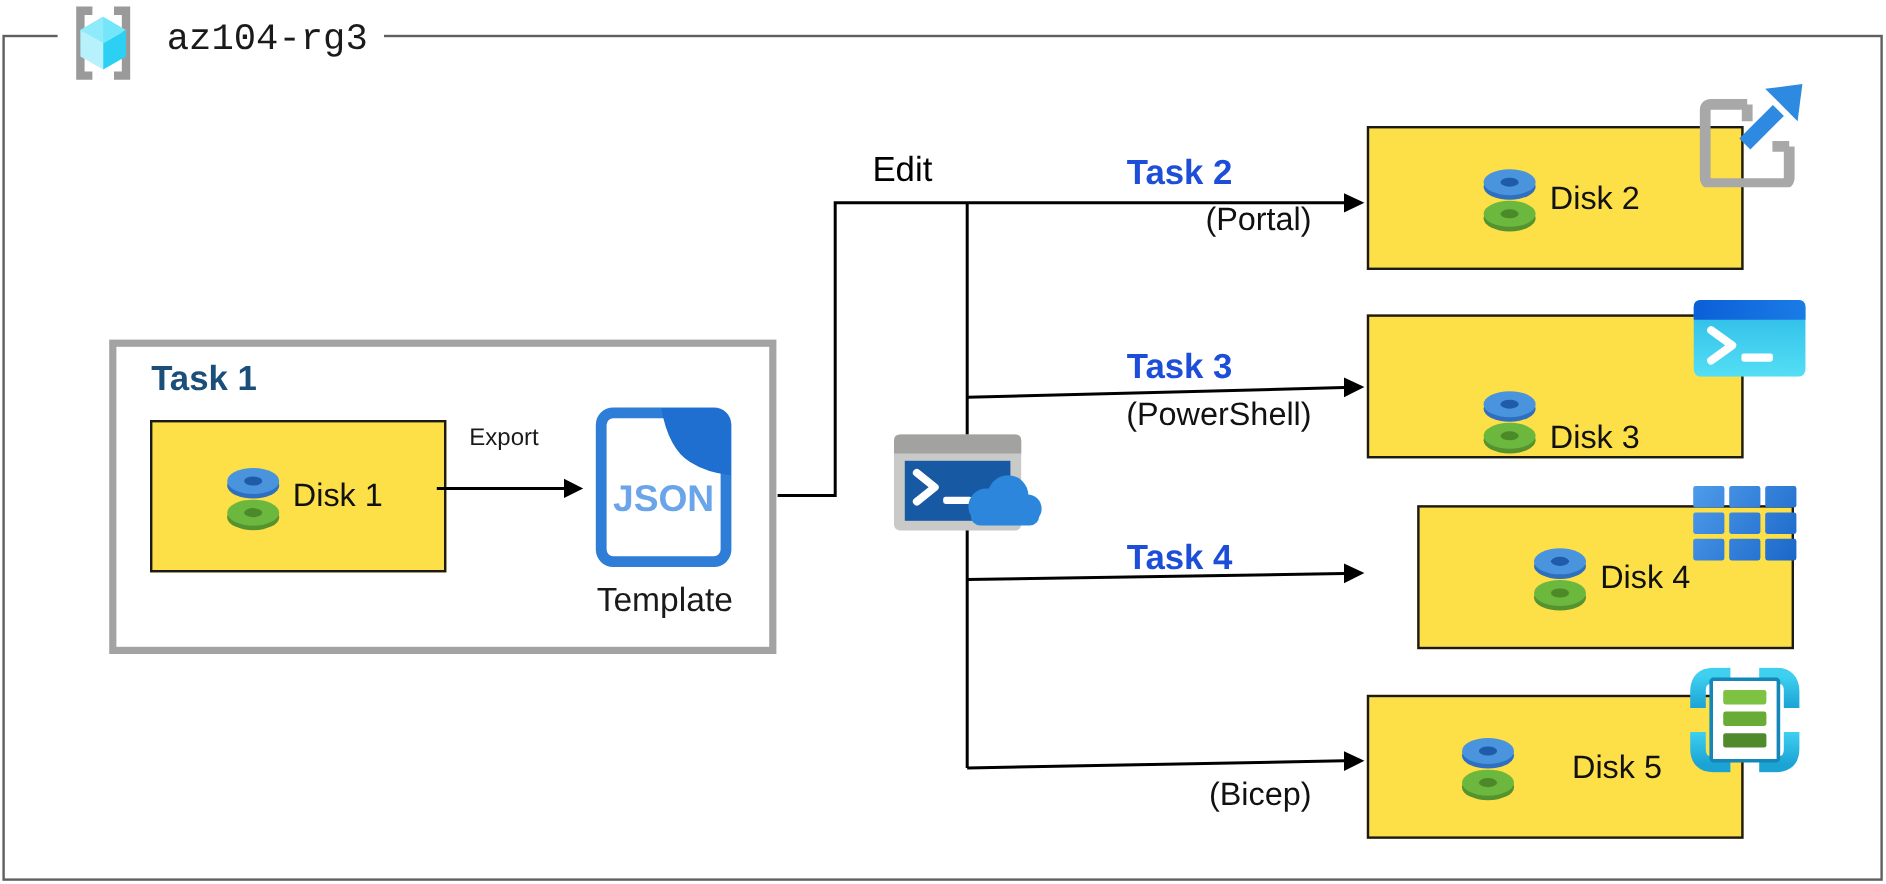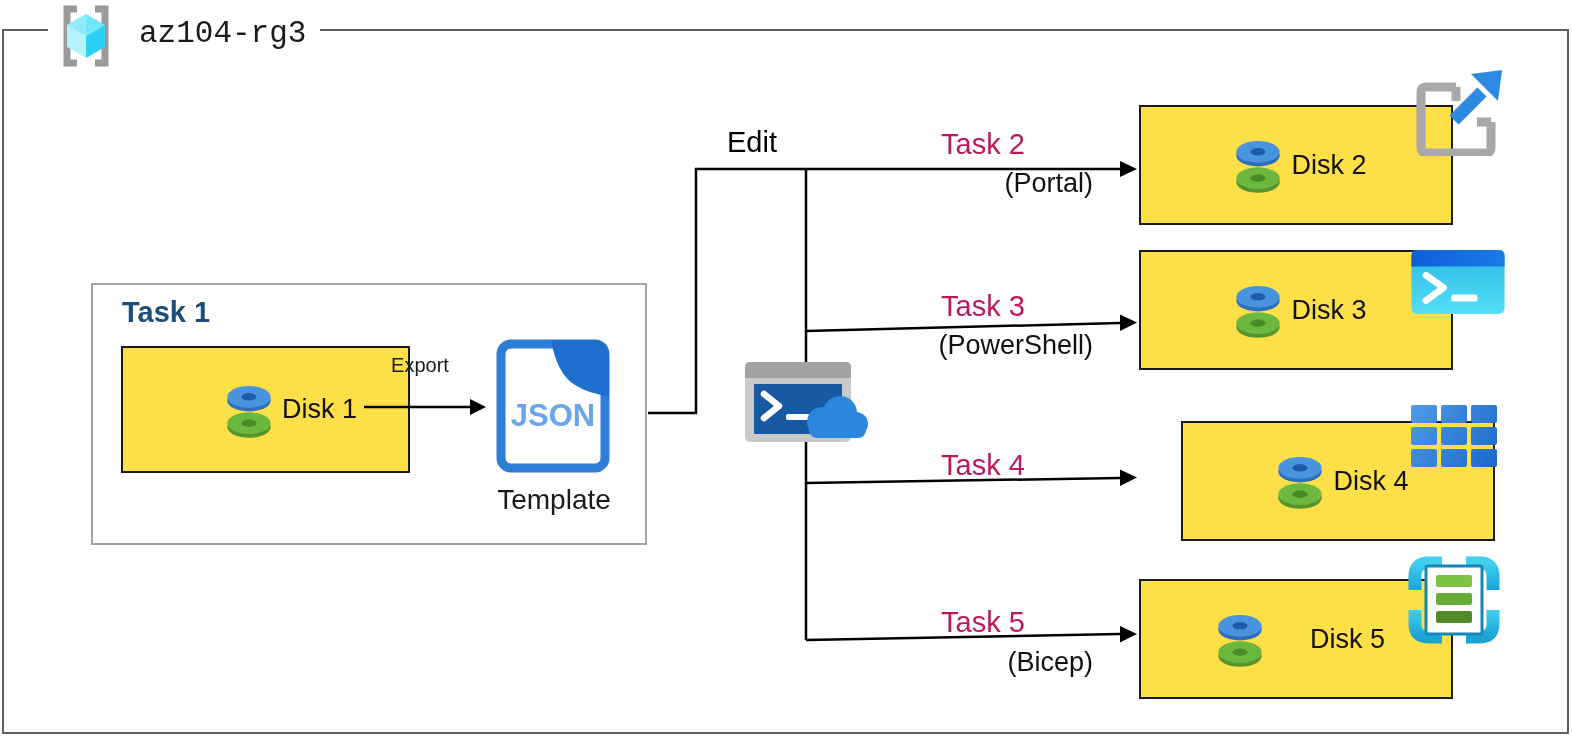--- a/index.html
+++ b/index.html
@@ -2,38 +2,38 @@
 <html><head>
 <meta charset="utf-8">
 <style>
   html,body{margin:0;padding:0;background:#fff;}
   .canvas{position:relative;width:1572px;height:737px;background:#fff;overflow:hidden;
           font-family:"Liberation Sans",sans-serif;}
   .abs{position:absolute;box-sizing:border-box;}
   .outer-border{left:2px;top:29px;width:1567px;height:705px;border:2px solid #5f5f5f;}
   .border-gap{left:48px;top:26px;width:272px;height:9px;background:#fff;}
   .rg-label{left:139px;top:16px;font-size:31px;color:#1a1a1a;white-space:nowrap;font-family:Liberation Mono, monospace;}
-  .task1-box{left:91px;top:283px;width:556px;height:262px;border:2px solid #a3a3a3;background:#fff;}
+  .task1-box{left:91px;top:283px;width:556px;height:262px;border:6px solid #a3a3a3;background:#fff;}
   .task1-title{left:29px;top:11px;font-size:29px;font-weight:bold;color:#1b4e79;position:absolute;}
   .disk-box{background:#fde047;border:2px solid #1a1a1a;display:flex;flex-direction:row;
             align-items:center;justify-content:center;}
-  .disk1-box{left:28px;top:61px;width:243px;height:123px;position:absolute;padding-left:42px;}
+  .disk1-box{left:28px;top:61px;width:243px;height:123px;position:absolute;}
   .disk-label{font-size:27px;color:#111;margin-top:1px;line-height:1.1;}
   .small-label{font-size:20px;color:#1a1a1a;text-align:center;}
   .edit-label{left:712px;top:126px;width:80px;font-size:29px;color:#000000;text-align:center;}
   .export-label{left:360px;top:354px;width:120px;}
   .template-caption{left:484px;top:484px;width:140px;font-size:28px;}
-  .task-title{font-size:29px;font-weight:normal;color:#be185d;text-align:center;width:200px;line-height:1.05;}
+  .task-title{font-size:29px;font-weight:bold;color:#1d4ed8;text-align:center;width:200px;line-height:1.05;}
   .task-method{font-size:27px;color:#111;text-align:right;width:220px;line-height:1.1;}
   .t2-title{left:883px;top:129px;} .t2-method{left:873px;top:169px;}
   .t3-title{left:883px;top:291px;} .t3-method{left:873px;top:331px;}
   .t4-title{left:883px;top:450px;} .t4-method{left:873px;top:490px;}
   .t5-title{left:883px;top:607px;} .t5-method{left:873px;top:648px;}
   .dbox{left:1139px;width:314px;height:120px;}
-  .dbox-2{top:105px;} .dbox-3{top:250px;} .dbox-4{top:421px;margin-left:42px;} .dbox-5{top:579px;gap:37px;}
+  .dbox-2{top:105px;} .dbox-3{top:262px;align-items:flex-end;} .dbox-4{top:421px;margin-left:42px;} .dbox-5{top:579px;gap:37px;}
   svg{display:block;}
 </style>
 </head>
 <body>
 
 <div class="canvas">
 
   <svg width="0" height="0" style="position:absolute" aria-hidden="true">
     <defs>
       <g id="diskshape">
@@ -110,21 +110,20 @@
       <circle cx="111" cy="68" r="12"></circle>
       <rect x="64" y="66" width="57" height="16" rx="8"></rect>
     </g>
   </svg>
 
   <div class="abs task-title t2-title">Task 2</div>
   <div class="abs task-method t2-method">(Portal)</div>
   <div class="abs task-title t3-title">Task 3</div>
   <div class="abs task-method t3-method">(PowerShell)</div>
   <div class="abs task-title t4-title">Task 4</div>
-  <div class="abs task-title t5-title">Task 5</div>
   <div class="abs task-method t5-method">(Bicep)</div>
 
   <div class="abs disk-box dbox dbox-2">
     <svg width="66" height="60" viewBox="0 0 70 62">
         <use href="#diskshape"></use>
       </svg>
     <div class="disk-label">Disk 2</div>
   </div>
   <div class="abs disk-box dbox dbox-3">
     <svg width="66" height="60" viewBox="0 0 70 62">

